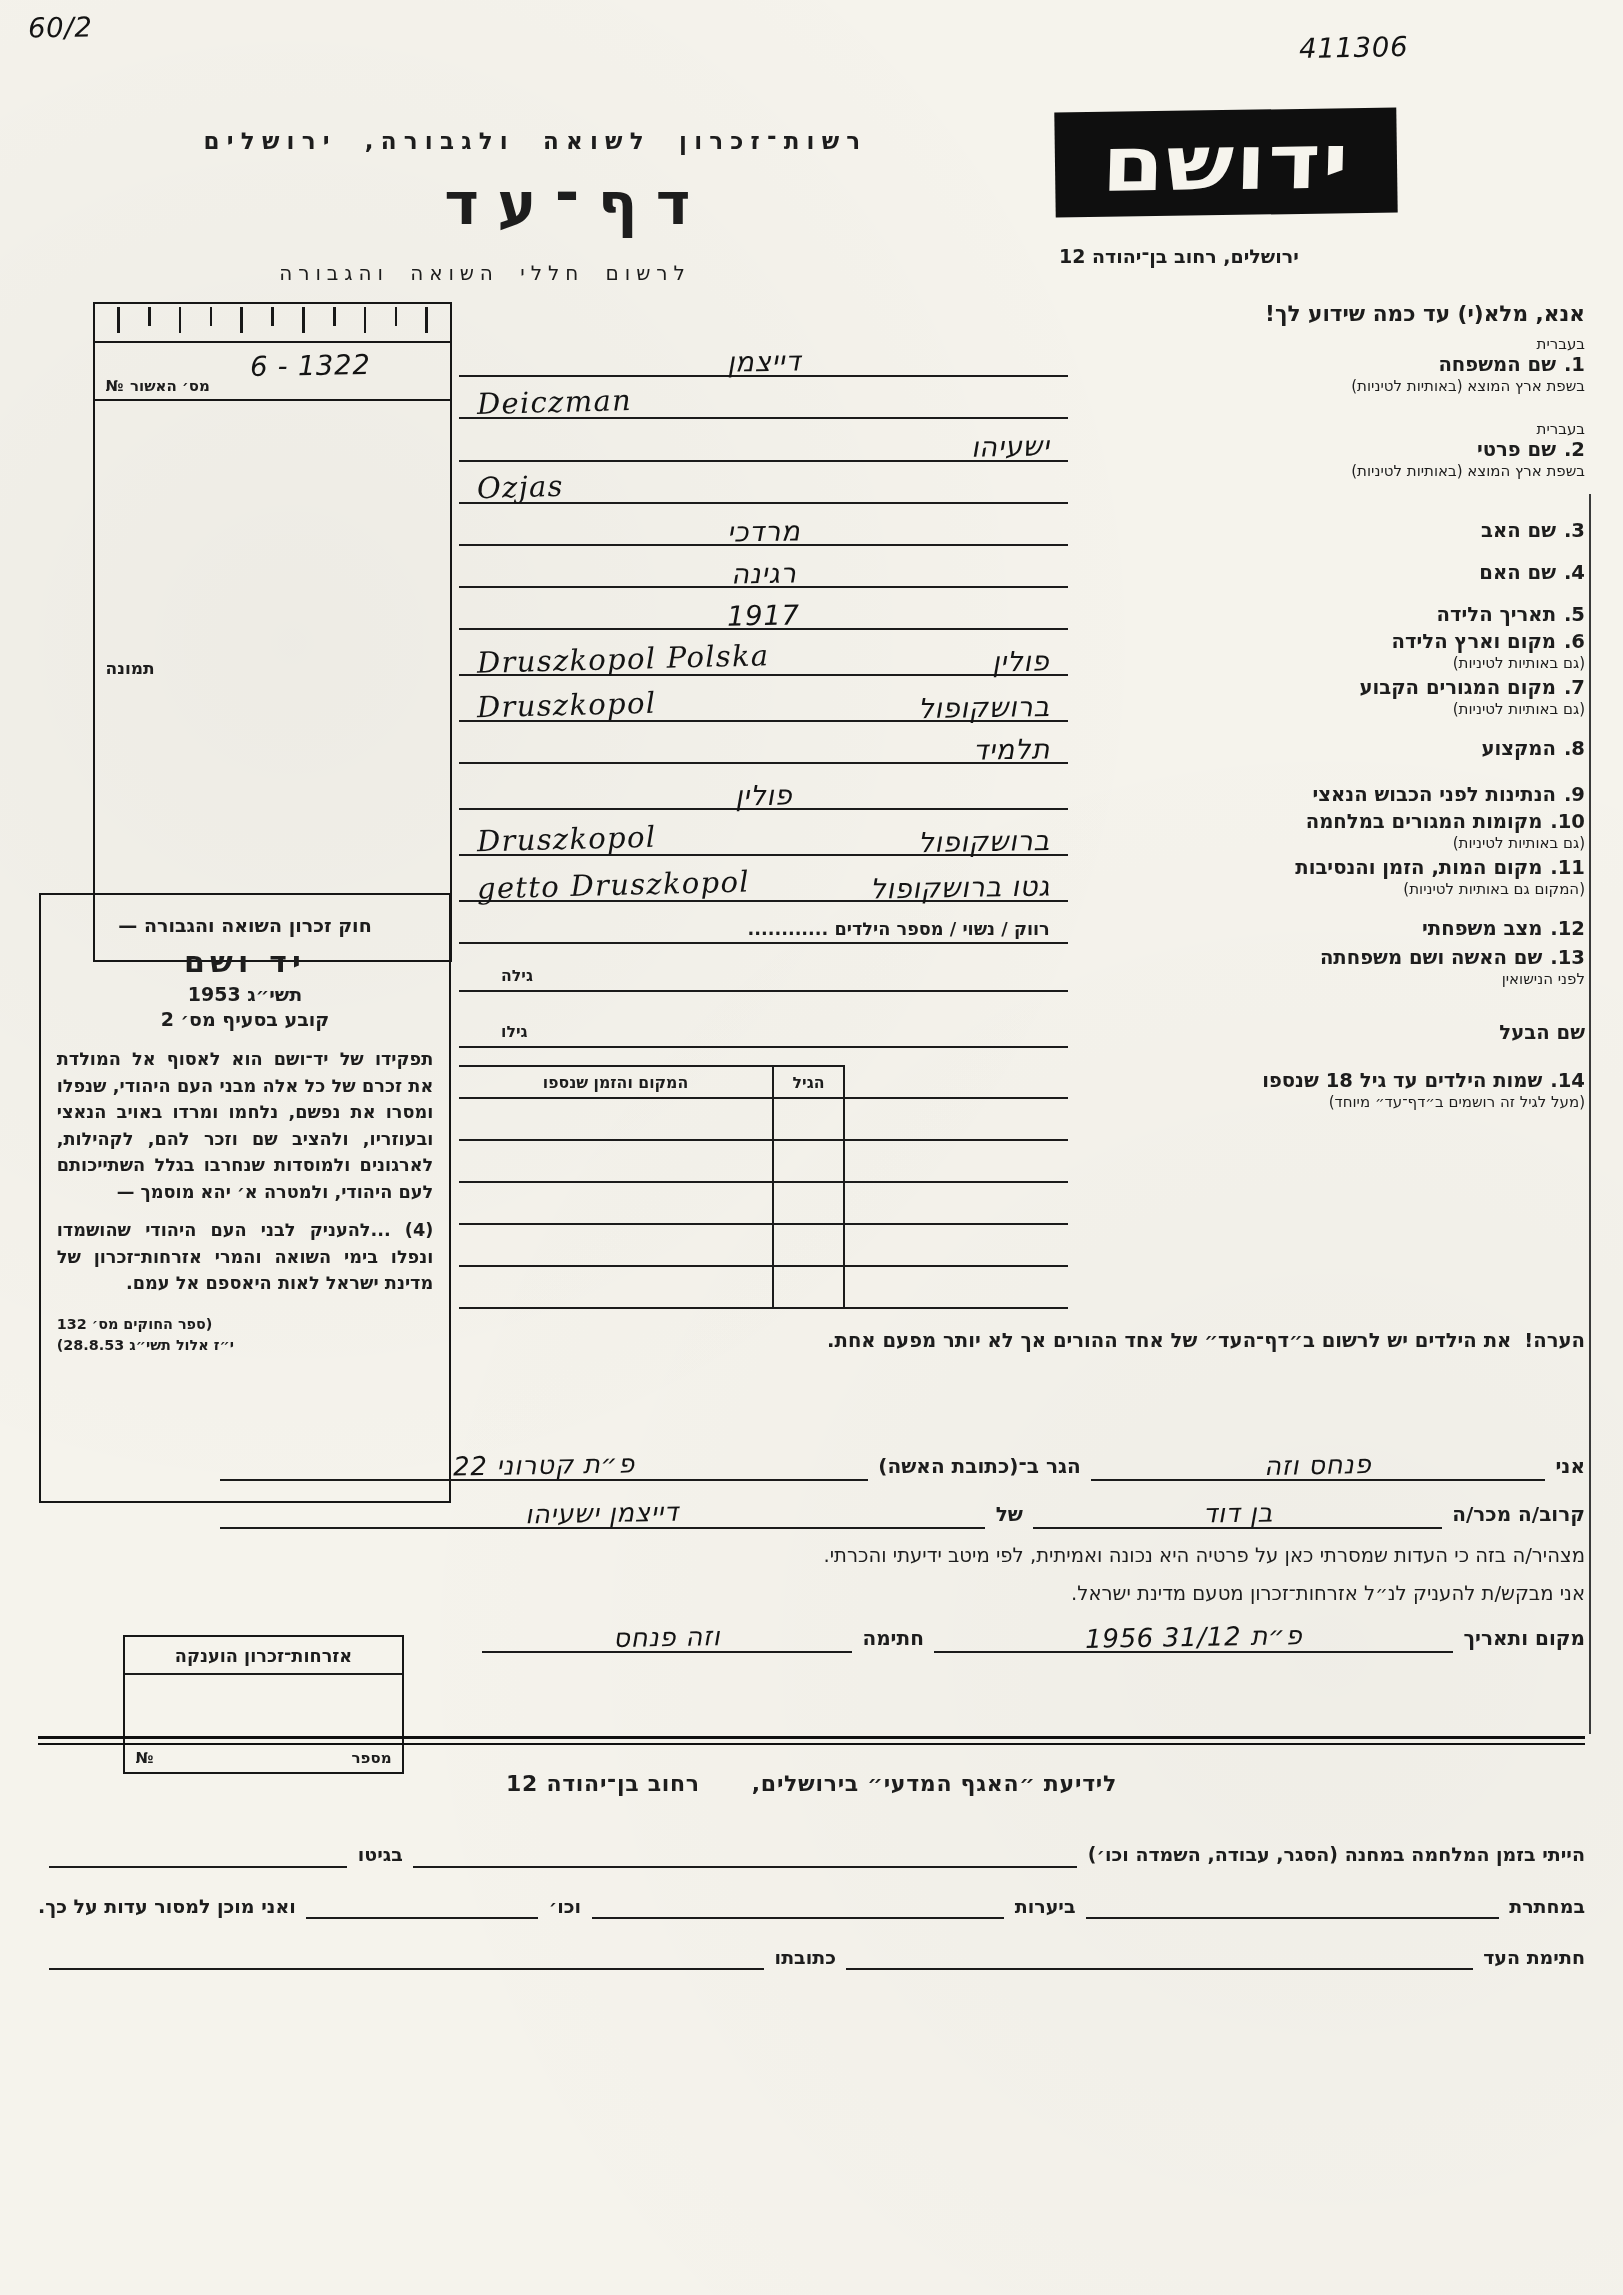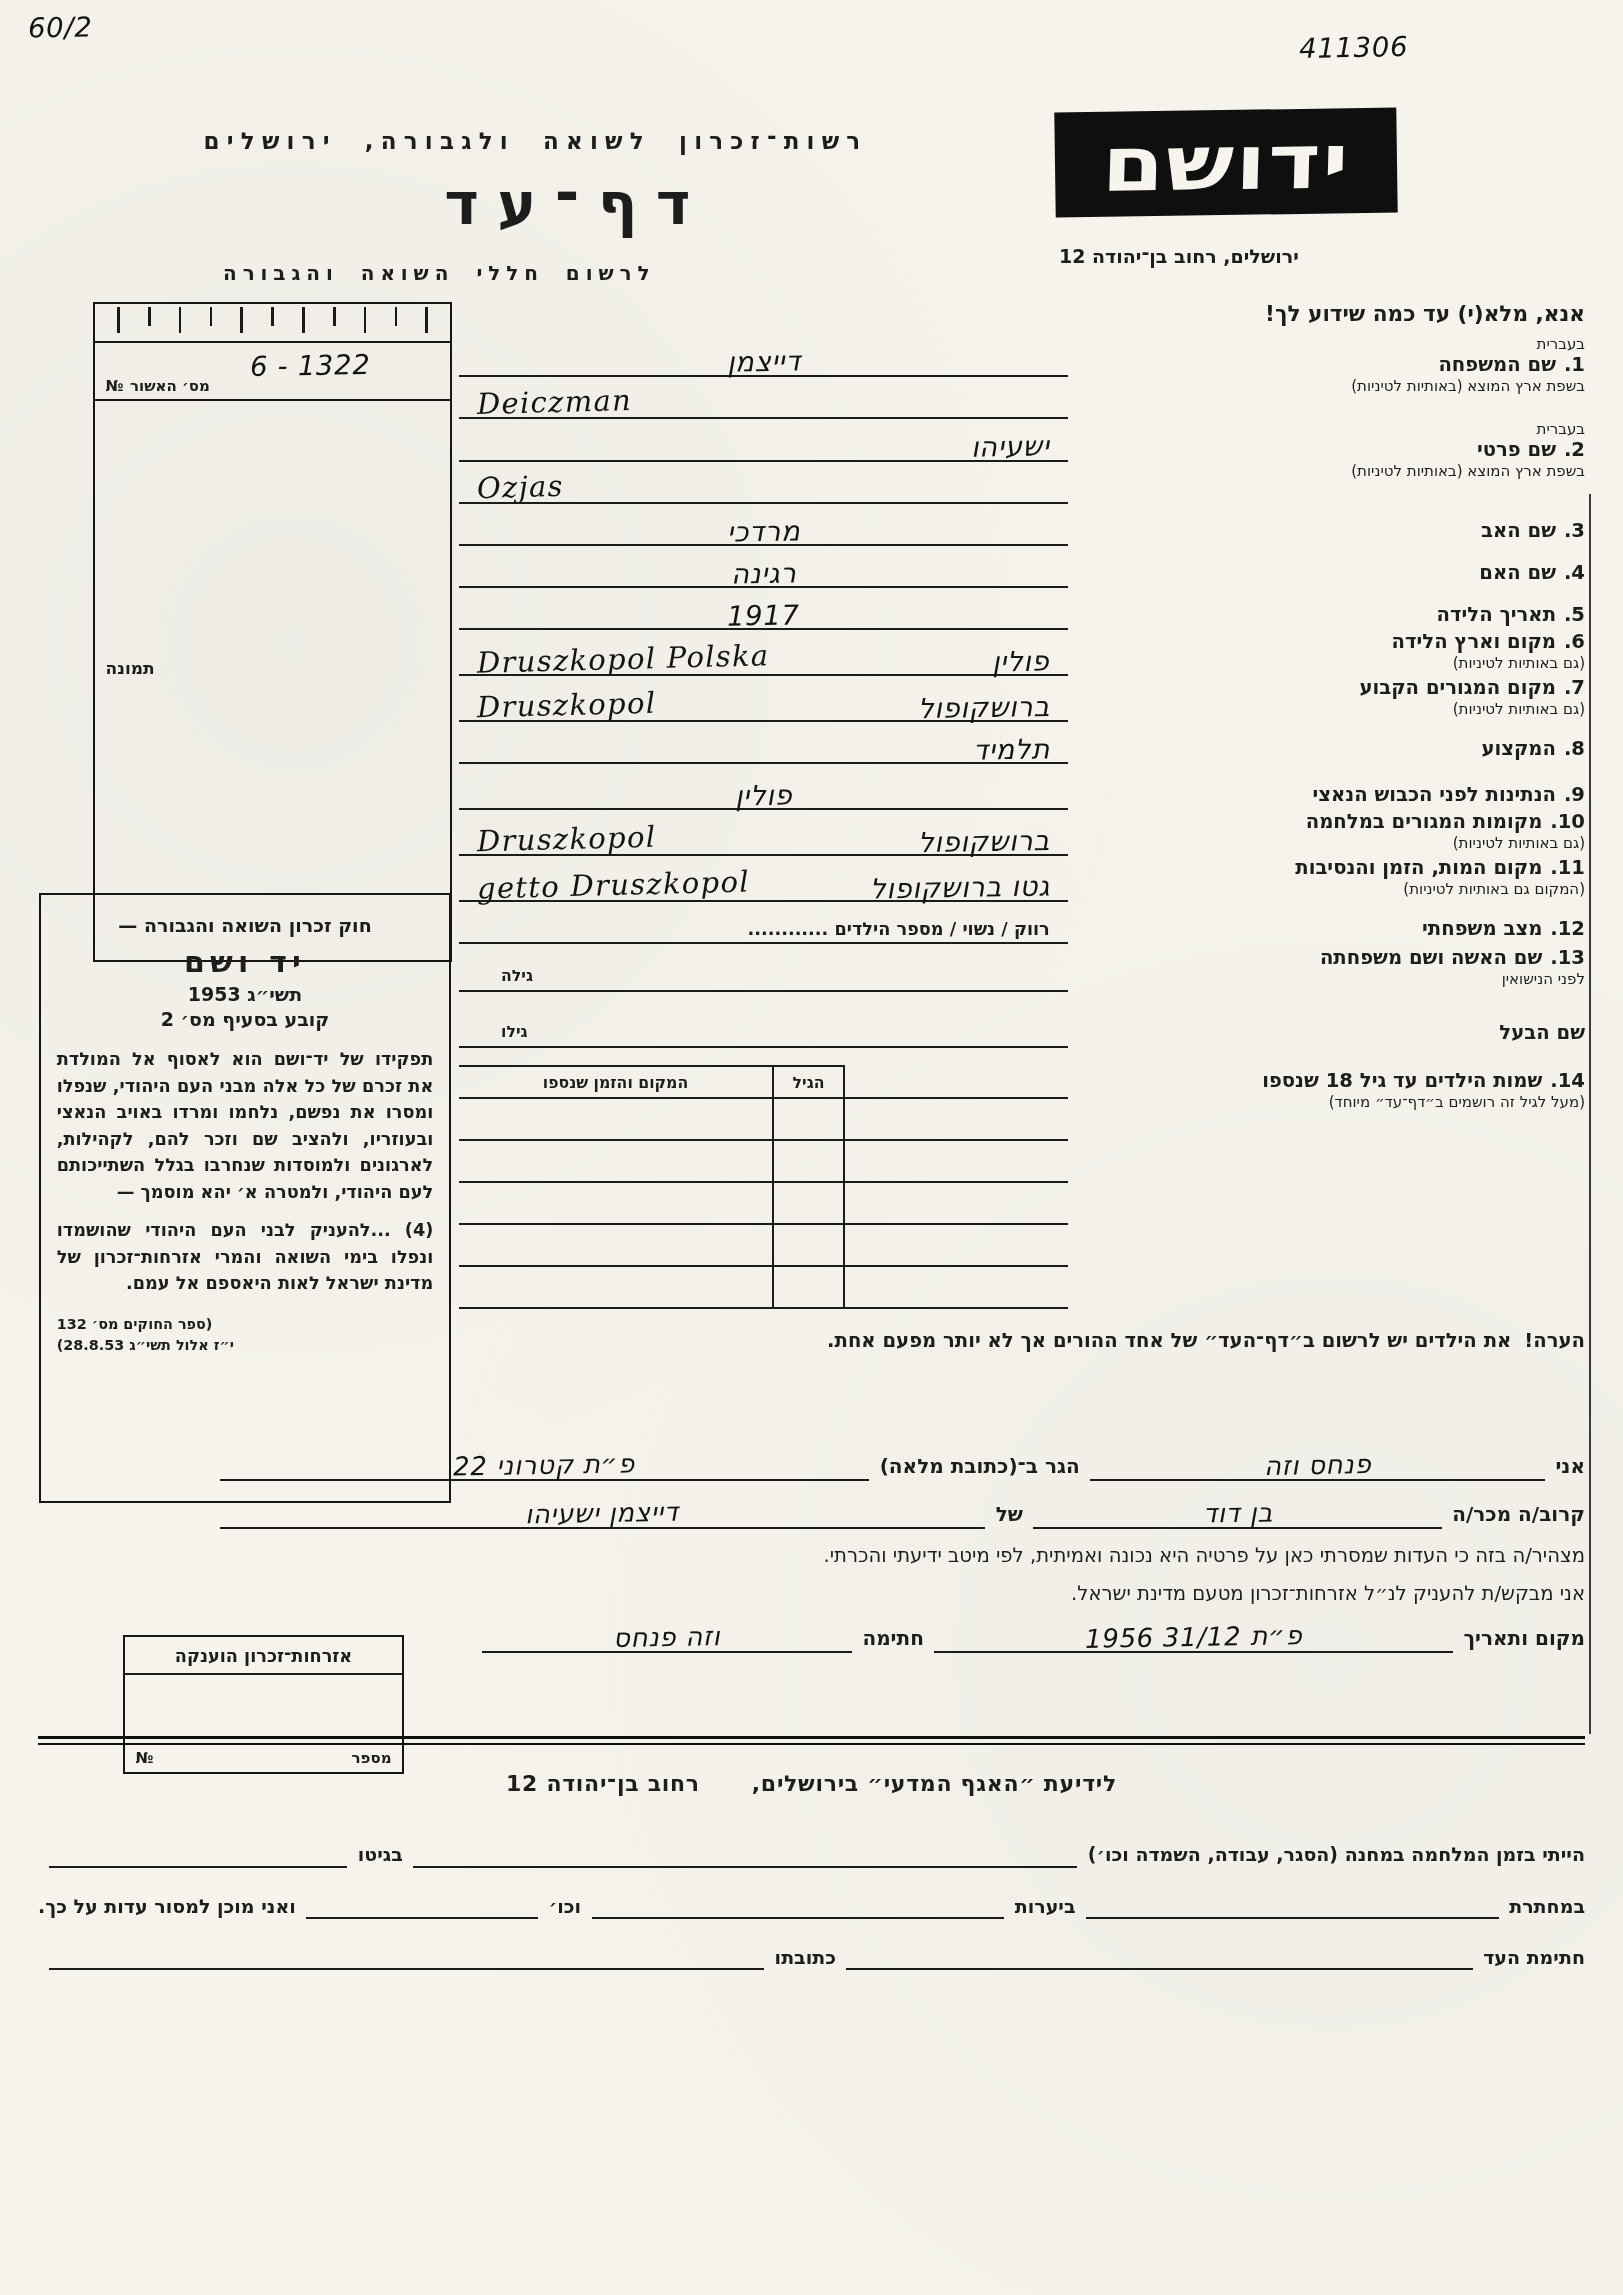--- a/index.html
+++ b/index.html
@@ -17,21 +17,21 @@
   .mark-folio{position:absolute;left:27.5px;top:14.4px;font-size:34px;transform:rotate(-20deg)}
   .mark-file{position:absolute;left:1299px;top:34px;font-size:43px;letter-spacing:3.3px;transform:rotate(-3deg)}
   
   .authority{position:absolute;left:182px;top:128px;width:707px;text-align:center;font-size:23px;font-weight:800;
              letter-spacing:7.2px;word-spacing:13px;white-space:nowrap}
   .logo{position:absolute;left:1055px;top:110px;width:342px;height:105px;background:#0f0f0f;color:#f6f4ed;
         display:flex;align-items:center;justify-content:center;transform:rotate(-.8deg)}
   .logo-text{font-size:76px;font-weight:800;letter-spacing:1.3px;transform:scaleX(1.18) skewX(-2deg)}
   .address{position:absolute;left:1059px;top:245px;width:337px;font-size:19px;font-weight:700;text-align:left}
   .ftitle{position:absolute;left:367px;top:169px;width:419px;text-align:center;font-size:59px;font-weight:800;letter-spacing:18.3px;white-space:nowrap}
-  .fsubtitle{position:absolute;left:223px;top:261px;width:524px;text-align:left;font-size:20px;font-weight:700;
+  .fsubtitle{position:absolute;left:223px;top:261px;width:524px;text-align:center;font-size:20px;font-weight:400;
              letter-spacing:5.9px;word-spacing:9.2px;white-space:nowrap}
   .intro{position:absolute;right:38px;top:301px;font-size:21.6px;font-weight:800}
   .right-rule{position:absolute;left:1589px;top:494px;width:2px;height:1240px;background:#3a3a3a}
   
   .approval-box{position:absolute;left:93px;top:302px;width:359px;height:660px;border:2.6px solid #161616;display:flex;flex-direction:column}
   .ticks{height:39px;border-bottom:2px solid #161616;display:flex;justify-content:space-between;padding:2.6px 22px 0;align-items:flex-start}
   .tick{width:2.6px;height:19.6px;background:#181818}
   .tick:nth-child(odd){height:26px}
   .ap-num-row{height:58px;border-bottom:2px solid #161616;position:relative}
   .ap-number{position:absolute;right:79px;top:9.2px;font-size:30px}
@@ -363,21 +363,21 @@
       <span class="ntext">את הילדים יש לרשום ב״דף־העד״ של אחד ההורים אך לא יותר מפעם אחת.</span>
     </div>
   </main>
 
   <section class="decl">
     <div class="drow">
       <span class="dlbl">אני</span>
       <span class="w-line f105">
           <span class="hw he">פנחס וזה</span>
         </span>
-      <span class="dlbl">הגר ב־(כתובת מלאה)</span>
+      <span class="dlbl">הגר ב־(כתובת האשה)</span>
       <span class="w-line f15">
           <span class="hw he">פ״ת קטרוני 22</span>
         </span>
     </div>
     <div class="drow">
       <span class="dlbl">קרוב/ה מכר/ה</span>
       <span class="w-line f08">
           <span class="hw he">בן דוד</span>
         </span>
       <span class="dlbl">של</span>

